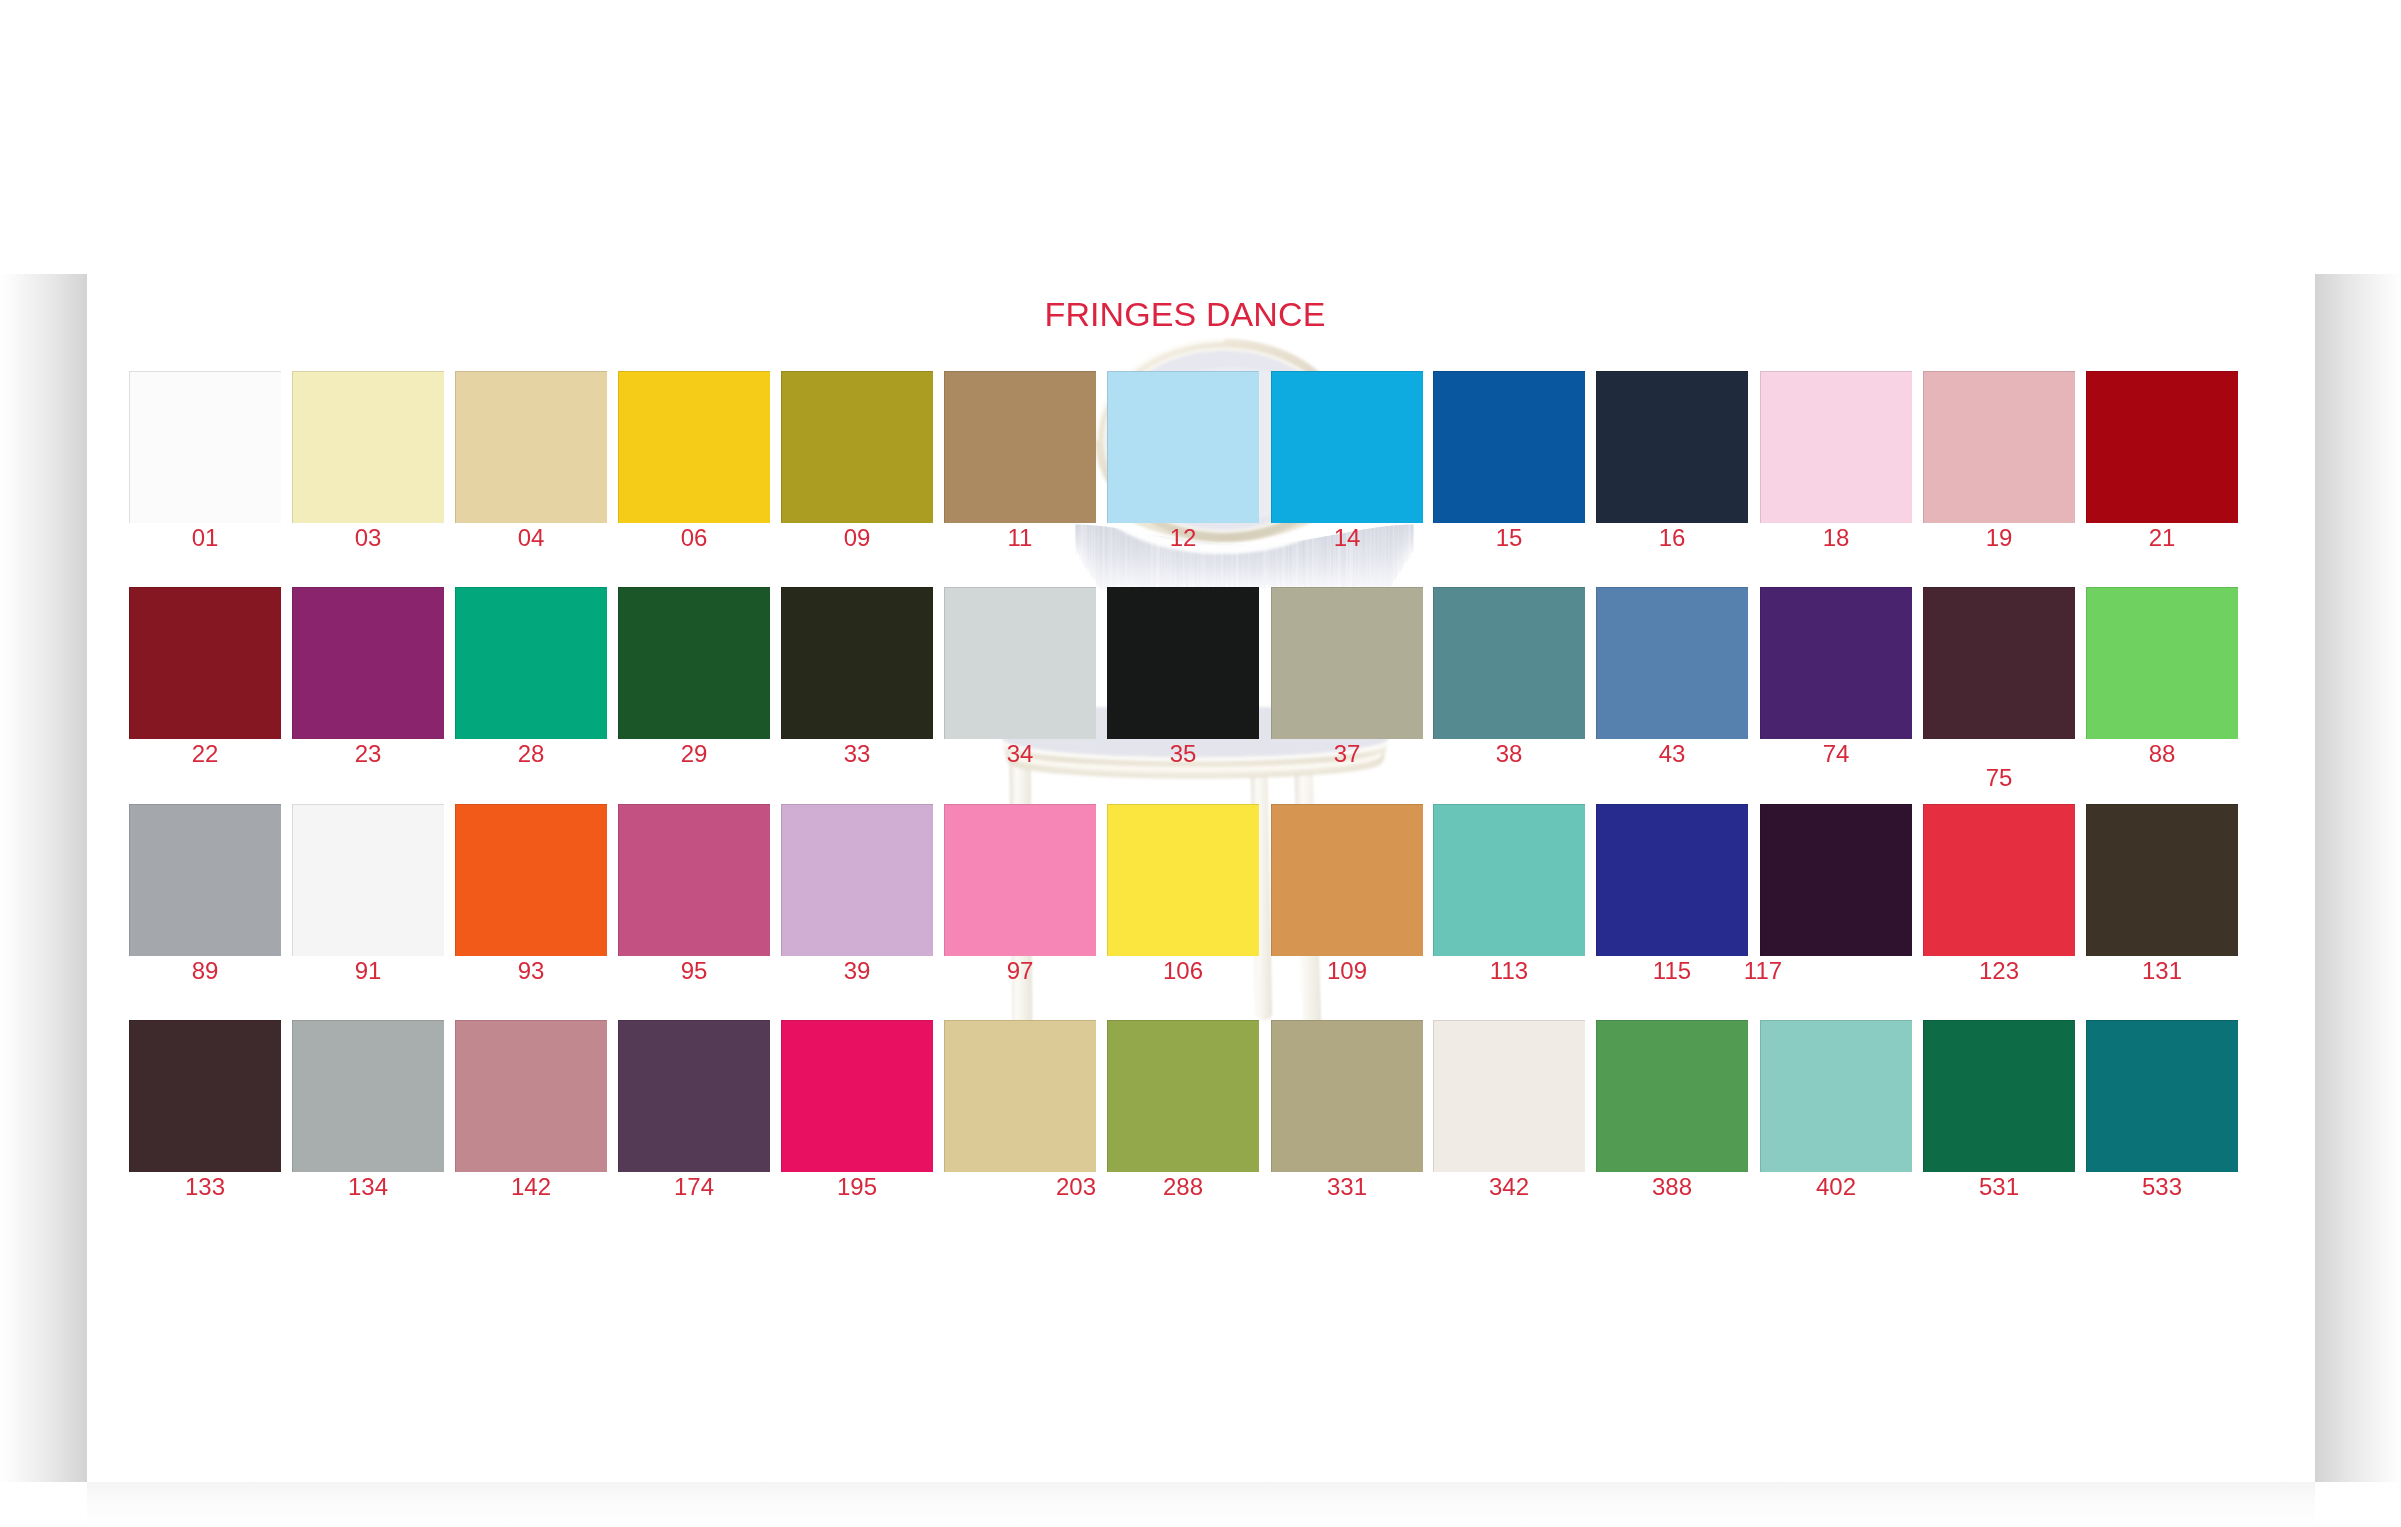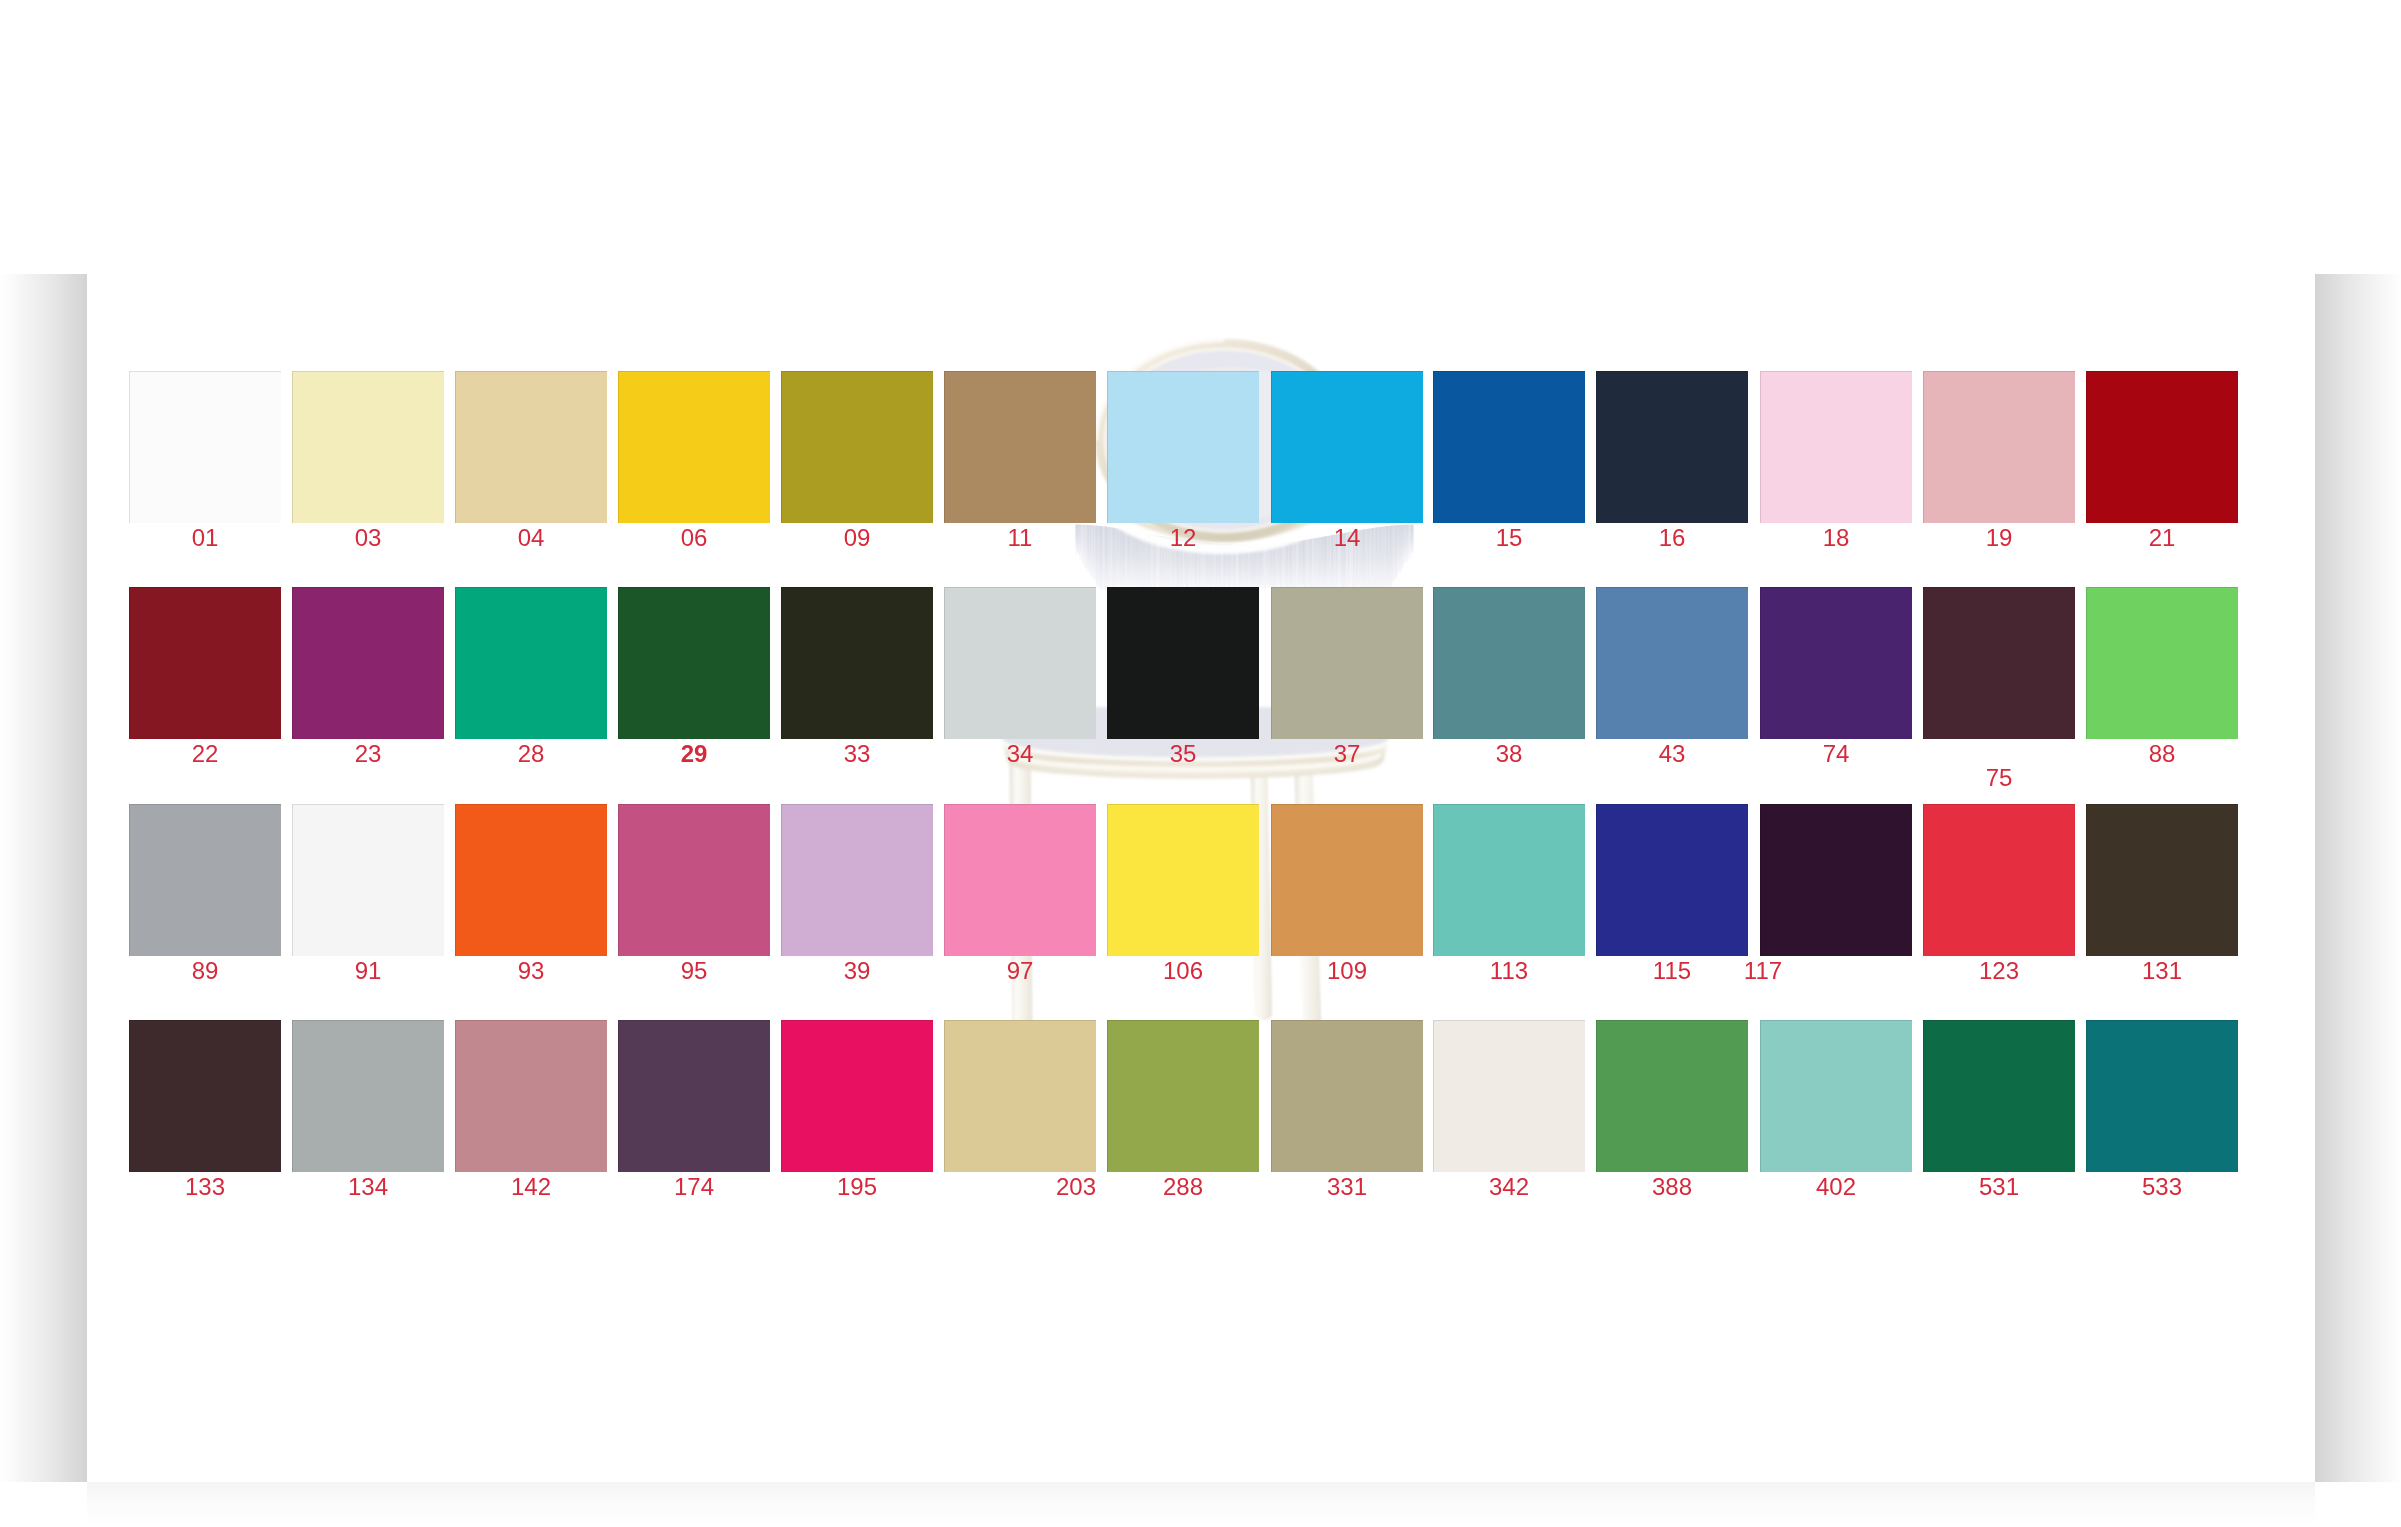--- a/index.html
+++ b/index.html
@@ -598,20 +598,21 @@
             <g filter="url(#soft)">
               <path d="M1183 560 H1682 V602 a250 25 0 0 1 -499 0 Z" fill="#e4e5ec"></path>
               <path d="M1183 602 a250 25 0 0 0 499 0 l-1 8 a249 24 0 0 1 -497 0 z" fill="#fcfbf7" opacity=".93"></path>
               <path d="M1184 608 a249 24 0 0 0 497 0 l-5 22 a244 22 0 0 1 -487 0 z" fill="url(#rimg2)"></path>
               <path d="M1192 618 a241 21 0 0 0 481 0 l-1 7 a240 20 0 0 1 -479 0 z" fill="#fdfbf5" opacity=".9"></path>
               <path d="M1190 628 a243 21 0 0 0 485 0 l-2 6 a241 20 0 0 1 -481 0 z" fill="#e7e1d2" opacity=".75"></path>
             </g>
           </g>
       </svg>
     </div>
+    <div id="title">FRINGES DANCE</div>
     <div id="grid">
         <div class="sw" style="left: 42px; top: 97px; background: rgb(252, 251, 251);"></div>
         <div class="lab" style="left: 42px; top: 252px;">01</div>
         <div class="sw" style="left: 205px; top: 97px; background: rgb(242, 237, 186);"></div>
         <div class="lab" style="left: 205px; top: 252px;">03</div>
         <div class="sw" style="left: 368px; top: 97px; background: rgb(230, 211, 163);"></div>
         <div class="lab" style="left: 368px; top: 252px;">04</div>
         <div class="sw" style="left: 531px; top: 97px; background: rgb(245, 204, 23);"></div>
         <div class="lab" style="left: 531px; top: 252px;">06</div>
         <div class="sw" style="left: 694px; top: 97px; background: rgb(171, 156, 34);"></div>
@@ -632,21 +633,21 @@
         <div class="lab" style="left: 1836px; top: 252px;">19</div>
         <div class="sw" style="left: 1999px; top: 97px; background: rgb(167, 6, 17);"></div>
         <div class="lab" style="left: 1999px; top: 252px;">21</div>
         <div class="sw" style="left: 42px; top: 313px; background: rgb(133, 23, 34);"></div>
         <div class="lab" style="left: 42px; top: 468px;">22</div>
         <div class="sw" style="left: 205px; top: 313px; background: rgb(138, 37, 109);"></div>
         <div class="lab" style="left: 205px; top: 468px;">23</div>
         <div class="sw" style="left: 368px; top: 313px; background: rgb(2, 167, 124);"></div>
         <div class="lab" style="left: 368px; top: 468px;">28</div>
         <div class="sw" style="left: 531px; top: 313px; background: rgb(27, 86, 40);"></div>
-        <div class="lab" style="left: 531px; top: 468px; font-weight: bold;">29</div>
+        <div class="lab" style="left: 531px; top: 468px;">29</div>
         <div class="sw" style="left: 694px; top: 313px; background: rgb(39, 42, 27);"></div>
         <div class="lab" style="left: 694px; top: 468px;">33</div>
         <div class="sw" style="left: 857px; top: 313px; background: rgb(209, 215, 214);"></div>
         <div class="lab" style="left: 857px; top: 468px;">34</div>
         <div class="sw" style="left: 1020px; top: 313px; background: rgb(23, 24, 24);"></div>
         <div class="lab" style="left: 1020px; top: 468px;">35</div>
         <div class="sw" style="left: 1184px; top: 313px; background: rgb(176, 173, 150);"></div>
         <div class="lab" style="left: 1184px; top: 468px;">37</div>
         <div class="sw" style="left: 1346px; top: 313px; background: rgb(86, 138, 145);"></div>
         <div class="lab" style="left: 1346px; top: 468px;">38</div>

